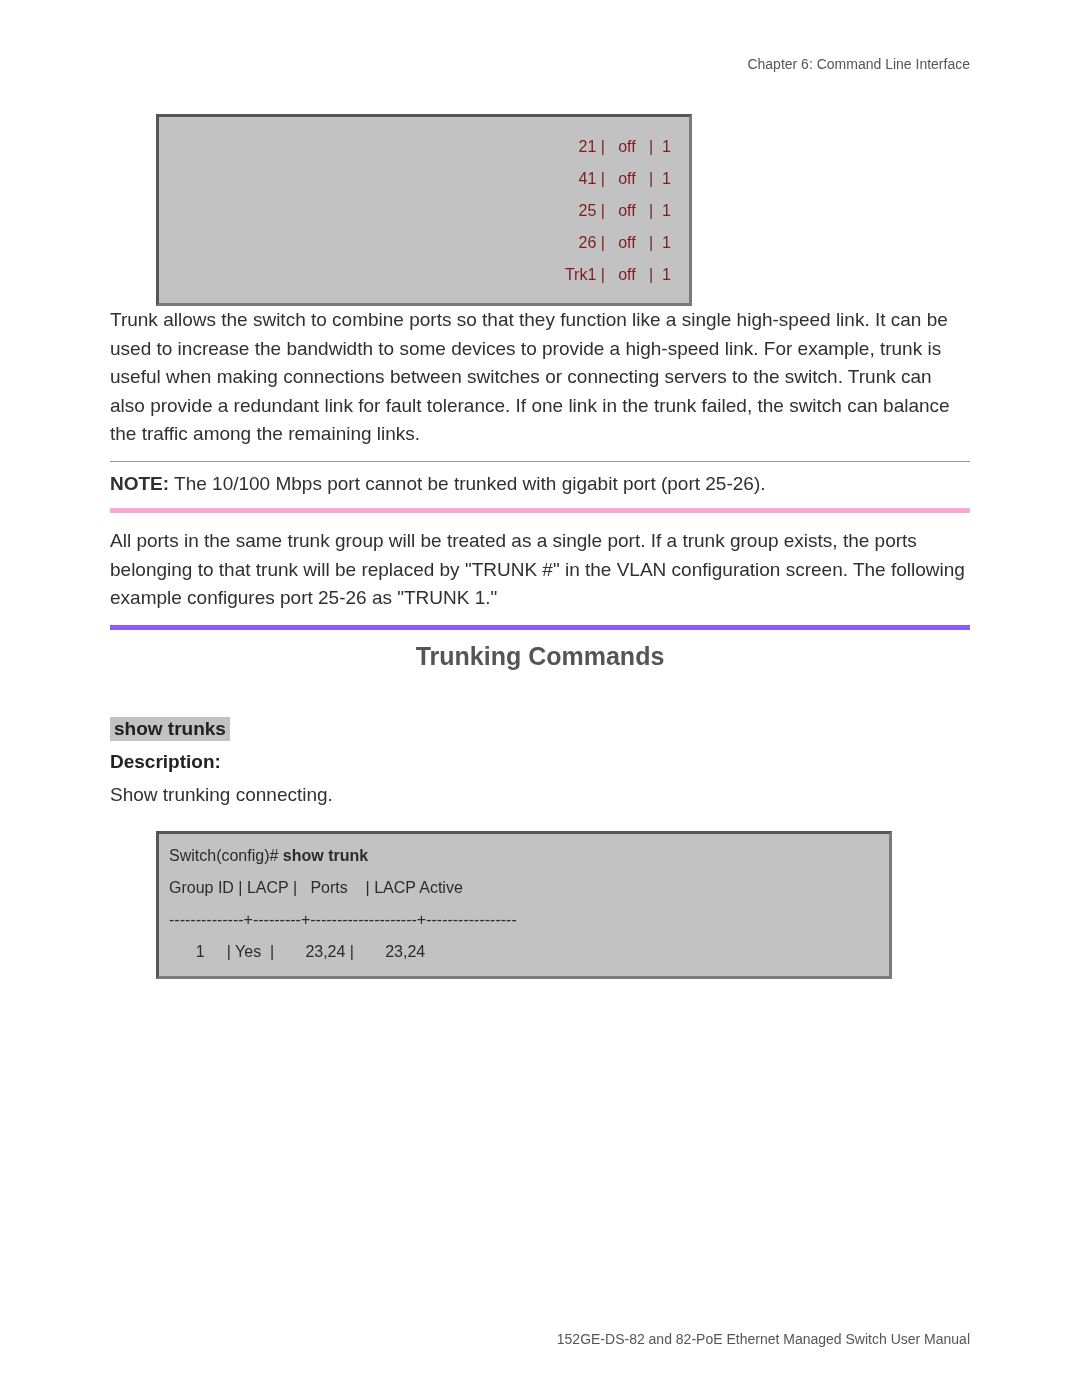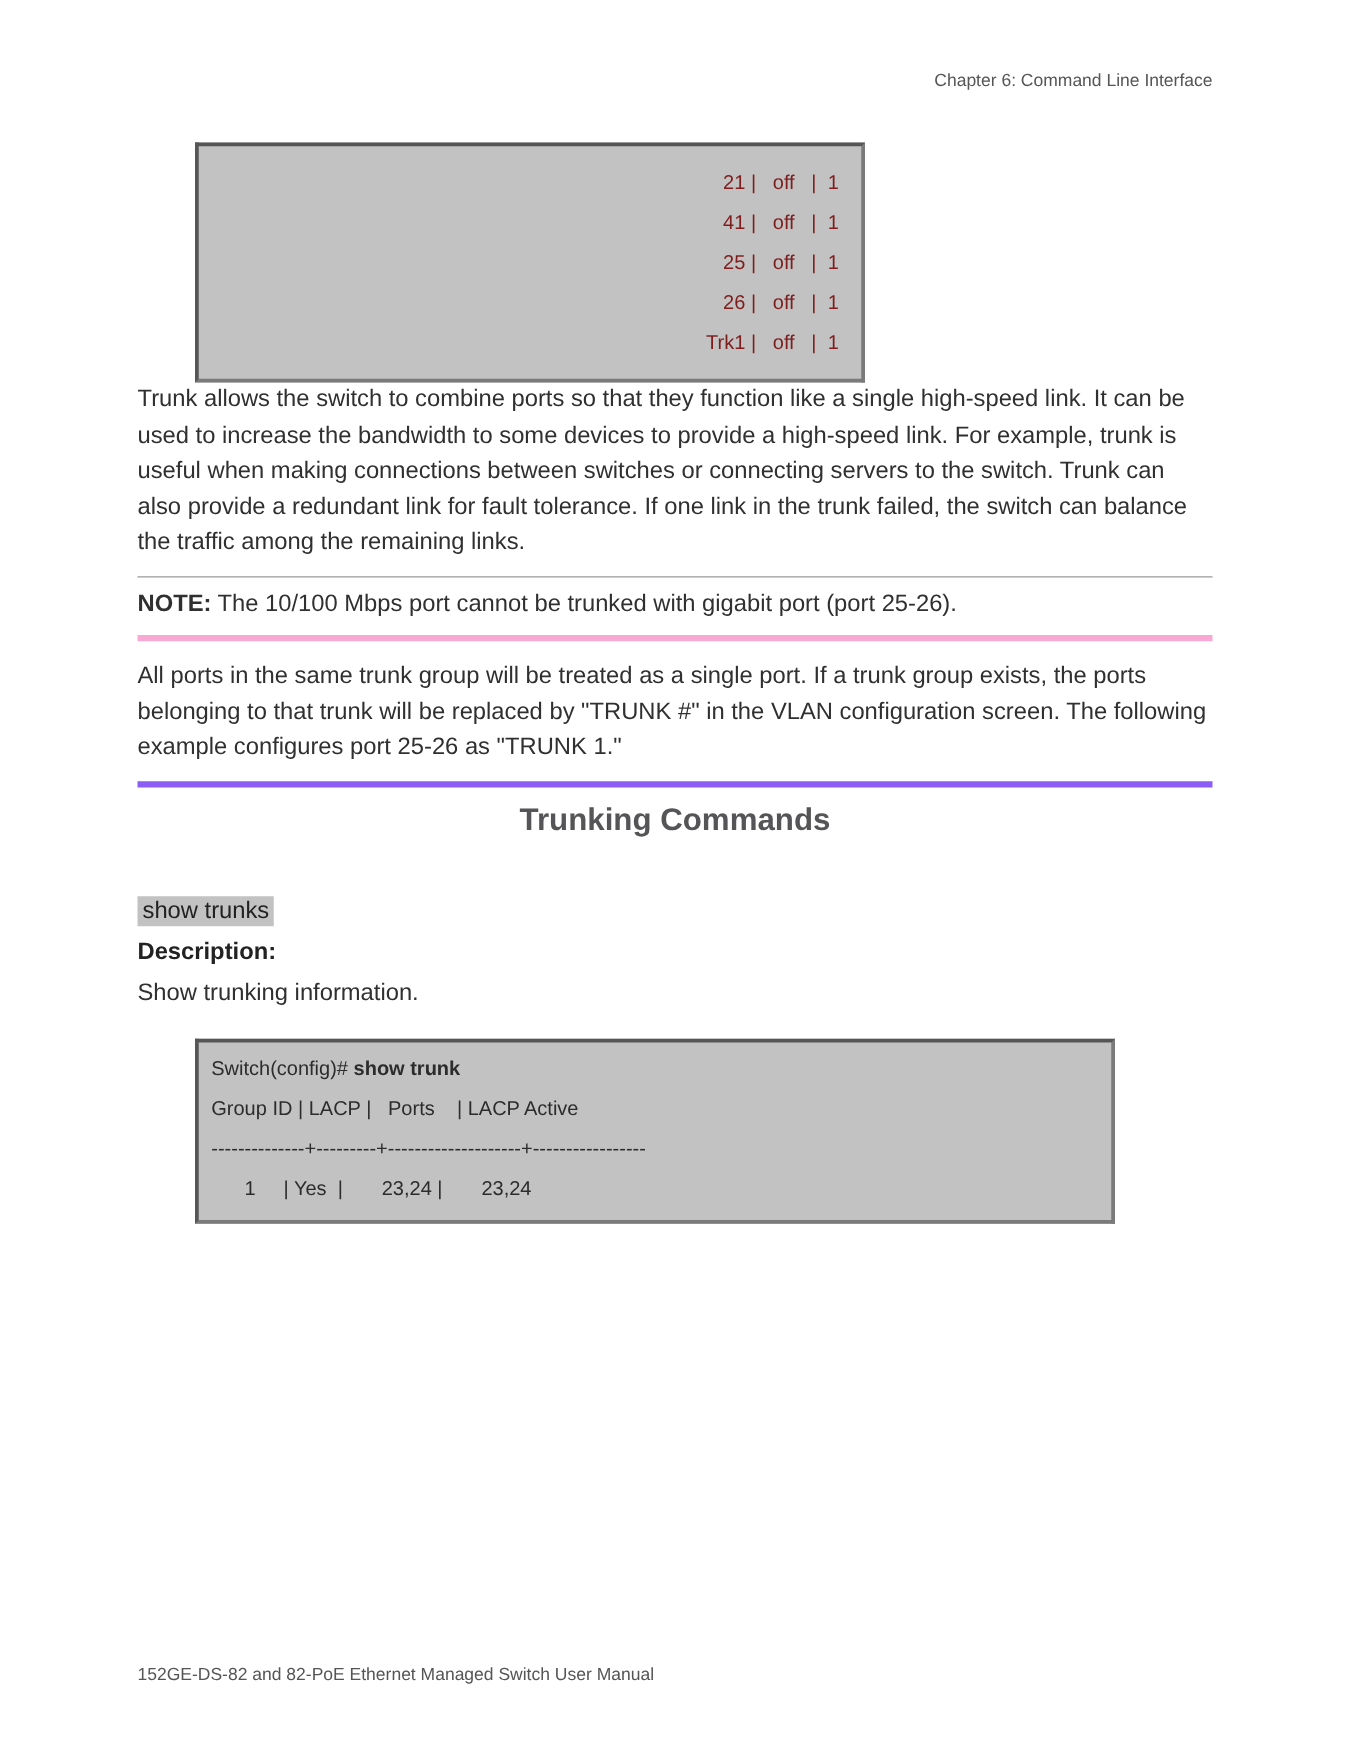--- a/index.html
+++ b/index.html
@@ -56,21 +56,21 @@
     font-size: 25px;
     color: #555558;
     margin-top: 10px;
     margin-bottom: 46px;
     text-align: center;
   }
   .cmd-name {
     display: inline-block;
     background: #c2c2c2;
     font-family: "Trebuchet MS", "Lucida Sans Unicode", sans-serif;
-    font-weight: 400;
+    font-weight: 700;
     font-size: 19px;
     color: #222;
     padding: 1px 4px;
     margin-bottom: 10px;
   }
   .desc-label {
     font-family: "Trebuchet MS", "Lucida Sans Unicode", sans-serif;
     font-weight: 700;
     font-size: 19px;
     color: #222;
@@ -90,21 +90,21 @@
     color: #2c2c2c;
     line-height: 2.0;
   }
   .code-box-2 .line { white-space: pre; }
   .code-box-2 .bold { font-weight: 700; }
   .footer {
     position: absolute;
     left: 110px; right: 110px;
     bottom: 50px;
     display: flex;
-    justify-content: flex-start;
+    justify-content: flex-end;
     font-family: "Trebuchet MS", "Lucida Sans Unicode", sans-serif;
     font-size: 14px;
     color: #555;
   }
 </style>
 </head>
 <body>
 
 <div class="page">
 
@@ -128,21 +128,21 @@
   </div>
 
   <p class="body rule-after">All ports in the same trunk group will be treated as a single port. If a trunk group exists, the ports belonging to that trunk will be replaced by "TRUNK #" in the VLAN configuration screen. The following example configures port 25-26 as "TRUNK 1."</p>
 
   <h2 class="subsection">Trunking Commands</h2>
 
   <div>
     <span class="cmd-name">show trunks</span>
   </div>
   <div class="desc-label">Description:</div>
-  <p class="body">Show trunking information.</p>
+  <p class="body">Show trunking connecting.</p>
 
   <div class="code-box-2">
     <div class="line"><span>Switch(config)# </span><span class="bold">show trunk</span></div>
     <div class="line">Group ID | LACP |   Ports    | LACP Active</div>
     <div class="line">--------------+---------+--------------------+-----------------</div>
     <div class="line">      1     | Yes  |       23,24 |       23,24</div>
   </div>
 
   <div class="footer">
     <span>152</span>

